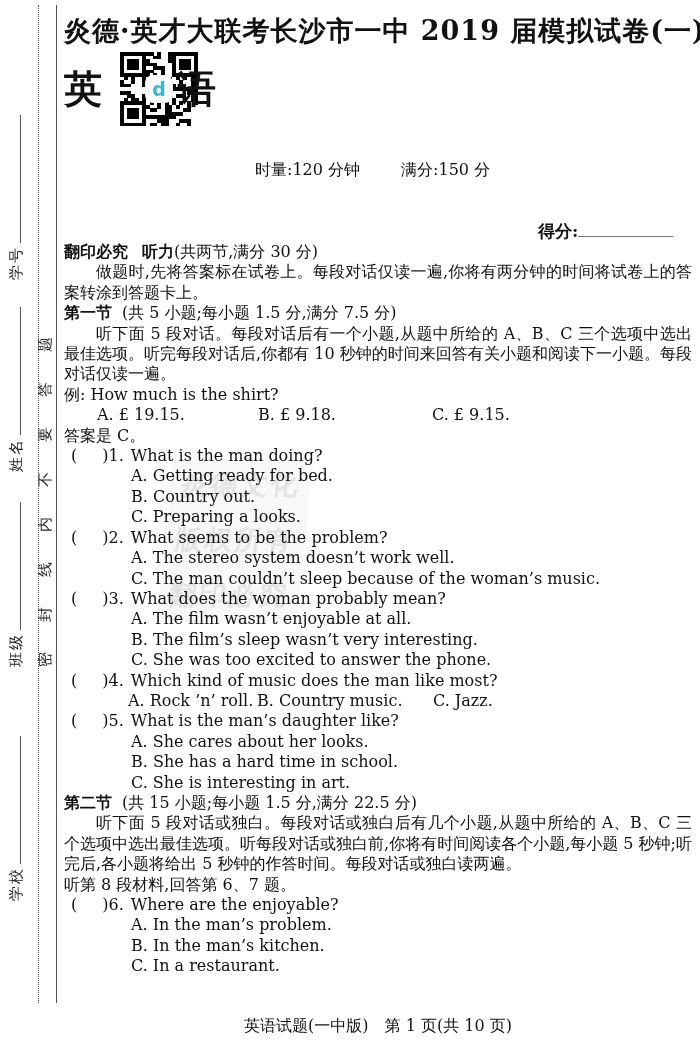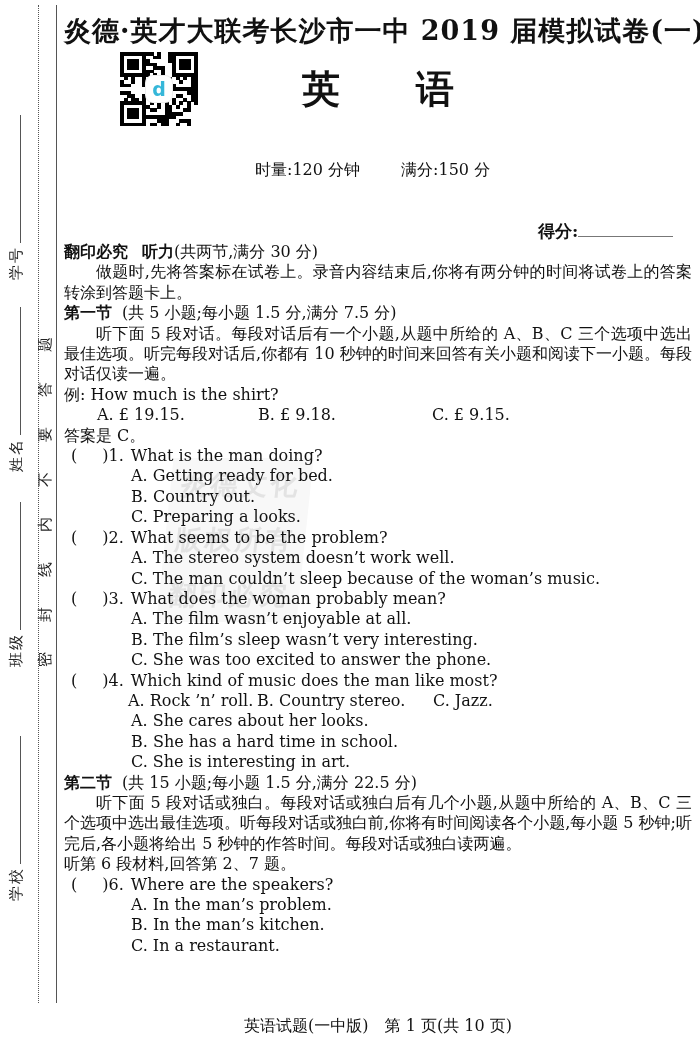--- a/index.html
+++ b/index.html
@@ -31,21 +31,21 @@
   .qr { position:absolute; left:120px; top:52px; width:78px; height:74px; }
   .qr i { position:absolute; background:#000; }
   .qr-logo {
     position:absolute; left:50%; top:50%; width:26px; height:26px; margin:-13px 0 0 -13px;
     background:#fff; border-radius:7px; box-shadow:0 0 0 1px #eee;
     display:flex; align-items:center; justify-content:center;
     font-family:"DejaVu Sans","Liberation Sans",sans-serif;
     font-weight:bold; font-size:19px; color:#35b7d9;
   }
   .subject-title {
-    position:absolute; left:64px; top:64px; width:628px; text-align:center;
+    position:absolute; left:64px; top:64px; width:628px; 
     font-size:38px; font-weight:bold;
   }
   .subject-title .gap { display:inline-block; width:76px; }
   .info-line { position:absolute; left:64px; top:160px; width:628px; font-size:16px; }
   .info-line .duration { margin-left:191px; }
   .info-line .full-marks { margin-left:36px; }
   .score-line { position:absolute; left:538px; top:219px; font-size:17px; font-weight:bold; }
   .score-rule { display:inline-block; width:95px; height:17px; border-bottom:1px solid #777; }
   
   .watermark {
@@ -361,21 +361,21 @@
     <span>炎德文化</span>
     <span>版权所有</span>
     <span>翻印必究</span>
   </div>
 
   <div class="content">
 
     <div>
       <span class="b">翻印必究</span><span class="b ml14">听力</span><span>(共两节,满分 30 分)</span>
     </div>
-    <p class="para">做题时,先将答案标在试卷上。录音内容结束后,你将有两分钟的时间将试卷上的答案转涂到答题卡上。</p>
+    <p class="para">做题时,先将答案标在试卷上。每段对话仅读一遍,你将有两分钟的时间将试卷上的答案转涂到答题卡上。</p>
 
     <div>
       <span class="b">第一节</span><span class="ml10">(共 5 小题;每小题 1.5 分,满分 7.5 分)</span>
     </div>
     <p class="para">听下面 5 段对话。每段对话后有一个小题,从题中所给的 A、B、C 三个选项中选出最佳选项。听完每段对话后,你都有 10 秒钟的时间来回答有关小题和阅读下一小题。每段对话仅读一遍。</p>
 
     <div>
       <span>例:</span>
       <span>How much is the shirt?</span>
     </div>
@@ -408,39 +408,42 @@
       <div class="opt">A. The film wasn’t enjoyable at all.</div>
       <div class="opt">B. The film’s sleep wasn’t very interesting.</div>
       <div class="opt">C. She was too excited to answer the phone.</div>
     </div>
 
     <div>
       <div class="qline">
         <span>(</span><span class="pgap"></span><span>)</span><span>4.</span><span class="qt">Which kind of music does the man like most?</span>
       </div>
       <div class="opt-row">
-        <span class="oc1">A. Rock ’n’ roll.</span><span class="oc2">B. Country stereo.</span><span>C. Jazz.</span>
-      </div>
-    </div>
-
-    <div>
+        <span class="oc1">A. Rock ’n’ roll.</span><span class="oc2">B. Country music.</span><span>C. Jazz.</span>
+      </div>
+    </div>
+
+    <div>
+      <div class="qline">
+        <span>(</span><span class="pgap"></span><span>)</span><span>5.</span><span class="qt">What is the man’s daughter like?</span>
+      </div>
       <div class="opt">A. She cares about her looks.</div>
       <div class="opt">B. She has a hard time in school.</div>
       <div class="opt">C. She is interesting in art.</div>
     </div>
 
     <div>
       <span class="b">第二节</span><span class="ml10">(共 15 小题;每小题 1.5 分,满分 22.5 分)</span>
     </div>
     <p class="para">听下面 5 段对话或独白。每段对话或独白后有几个小题,从题中所给的 A、B、C 三个选项中选出最佳选项。听每段对话或独白前,你将有时间阅读各个小题,每小题 5 秒钟;听完后,各小题将给出 5 秒钟的作答时间。每段对话或独白读两遍。</p>
-    <div>听第 6 段材料,回答第 2、7 题。</div>
-
-    <div>
-      <div class="qline">
-        <span>(</span><span class="pgap"></span><span>)</span><span>6.</span><span class="qt">Where are the speakers?</span>
+    <div>听第 8 段材料,回答第 6、7 题。</div>
+
+    <div>
+      <div class="qline">
+        <span>(</span><span class="pgap"></span><span>)</span><span>6.</span><span class="qt">Where are the enjoyable?</span>
       </div>
       <div class="opt">A. In the man’s problem.</div>
       <div class="opt">B. In the man’s kitchen.</div>
       <div class="opt">C. In a restaurant.</div>
     </div>
 
   </div>
 
   <div class="footer">
     <span>英语试题(一中版)</span><span class="f-right">第 1 页(共 10 页)</span>

